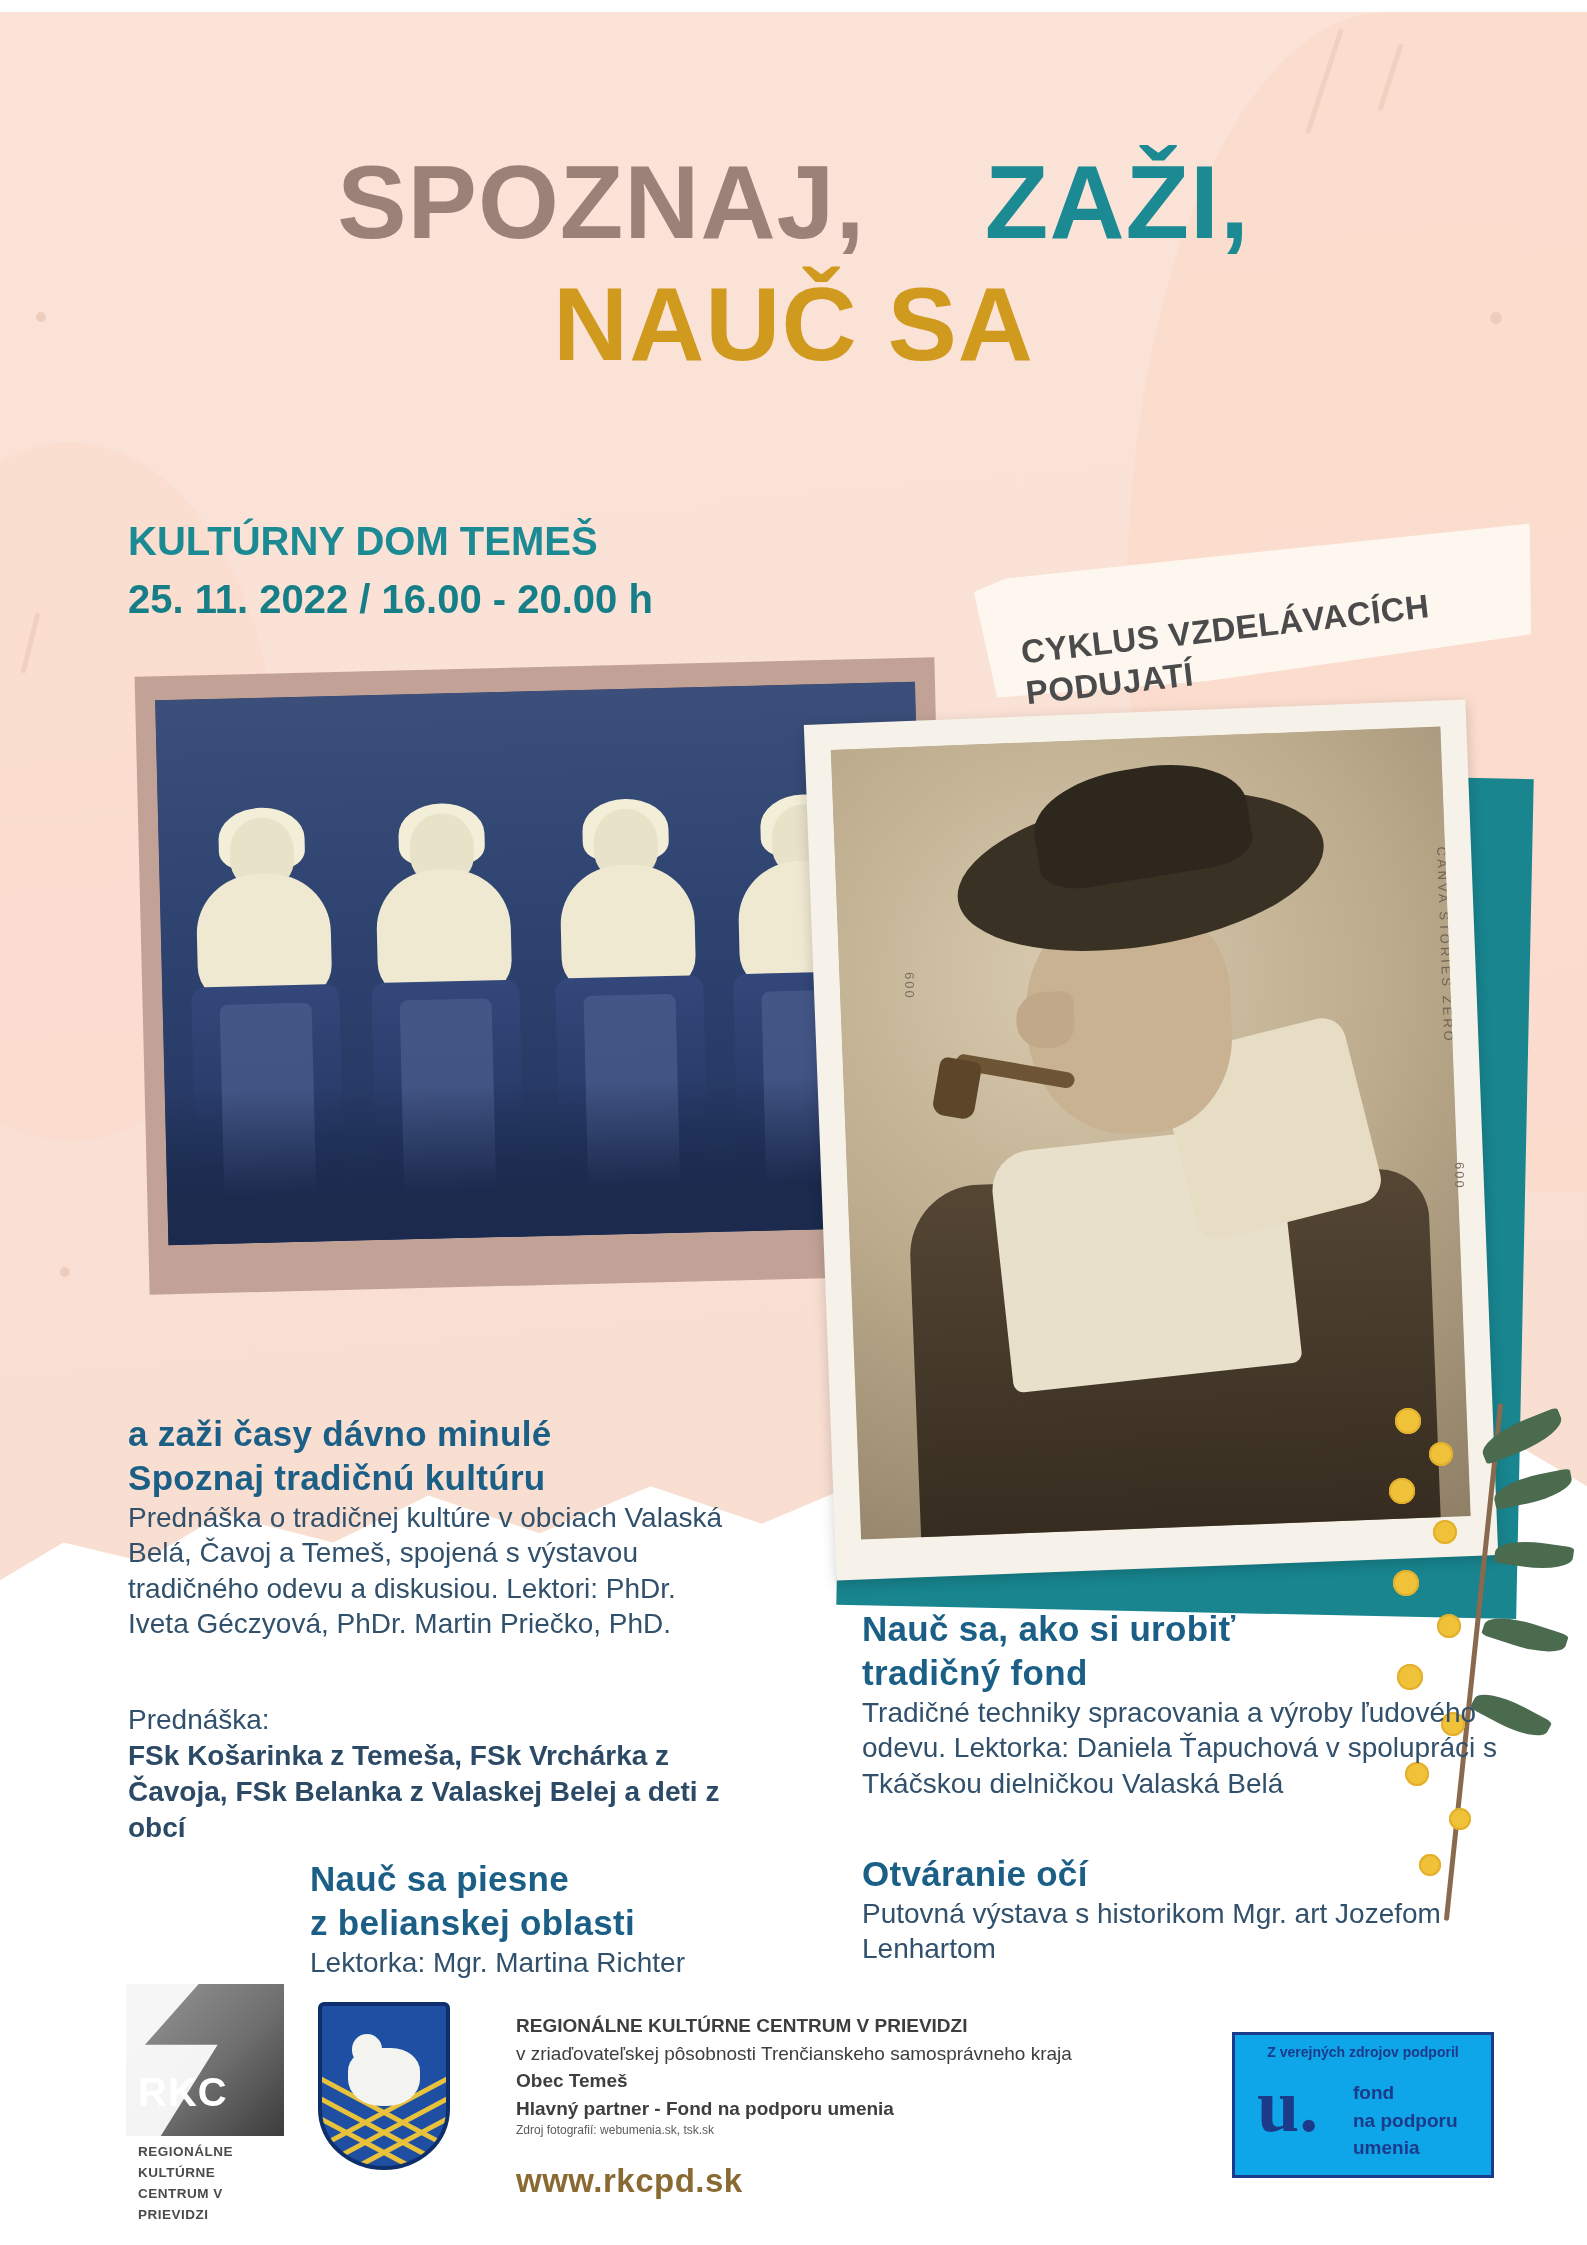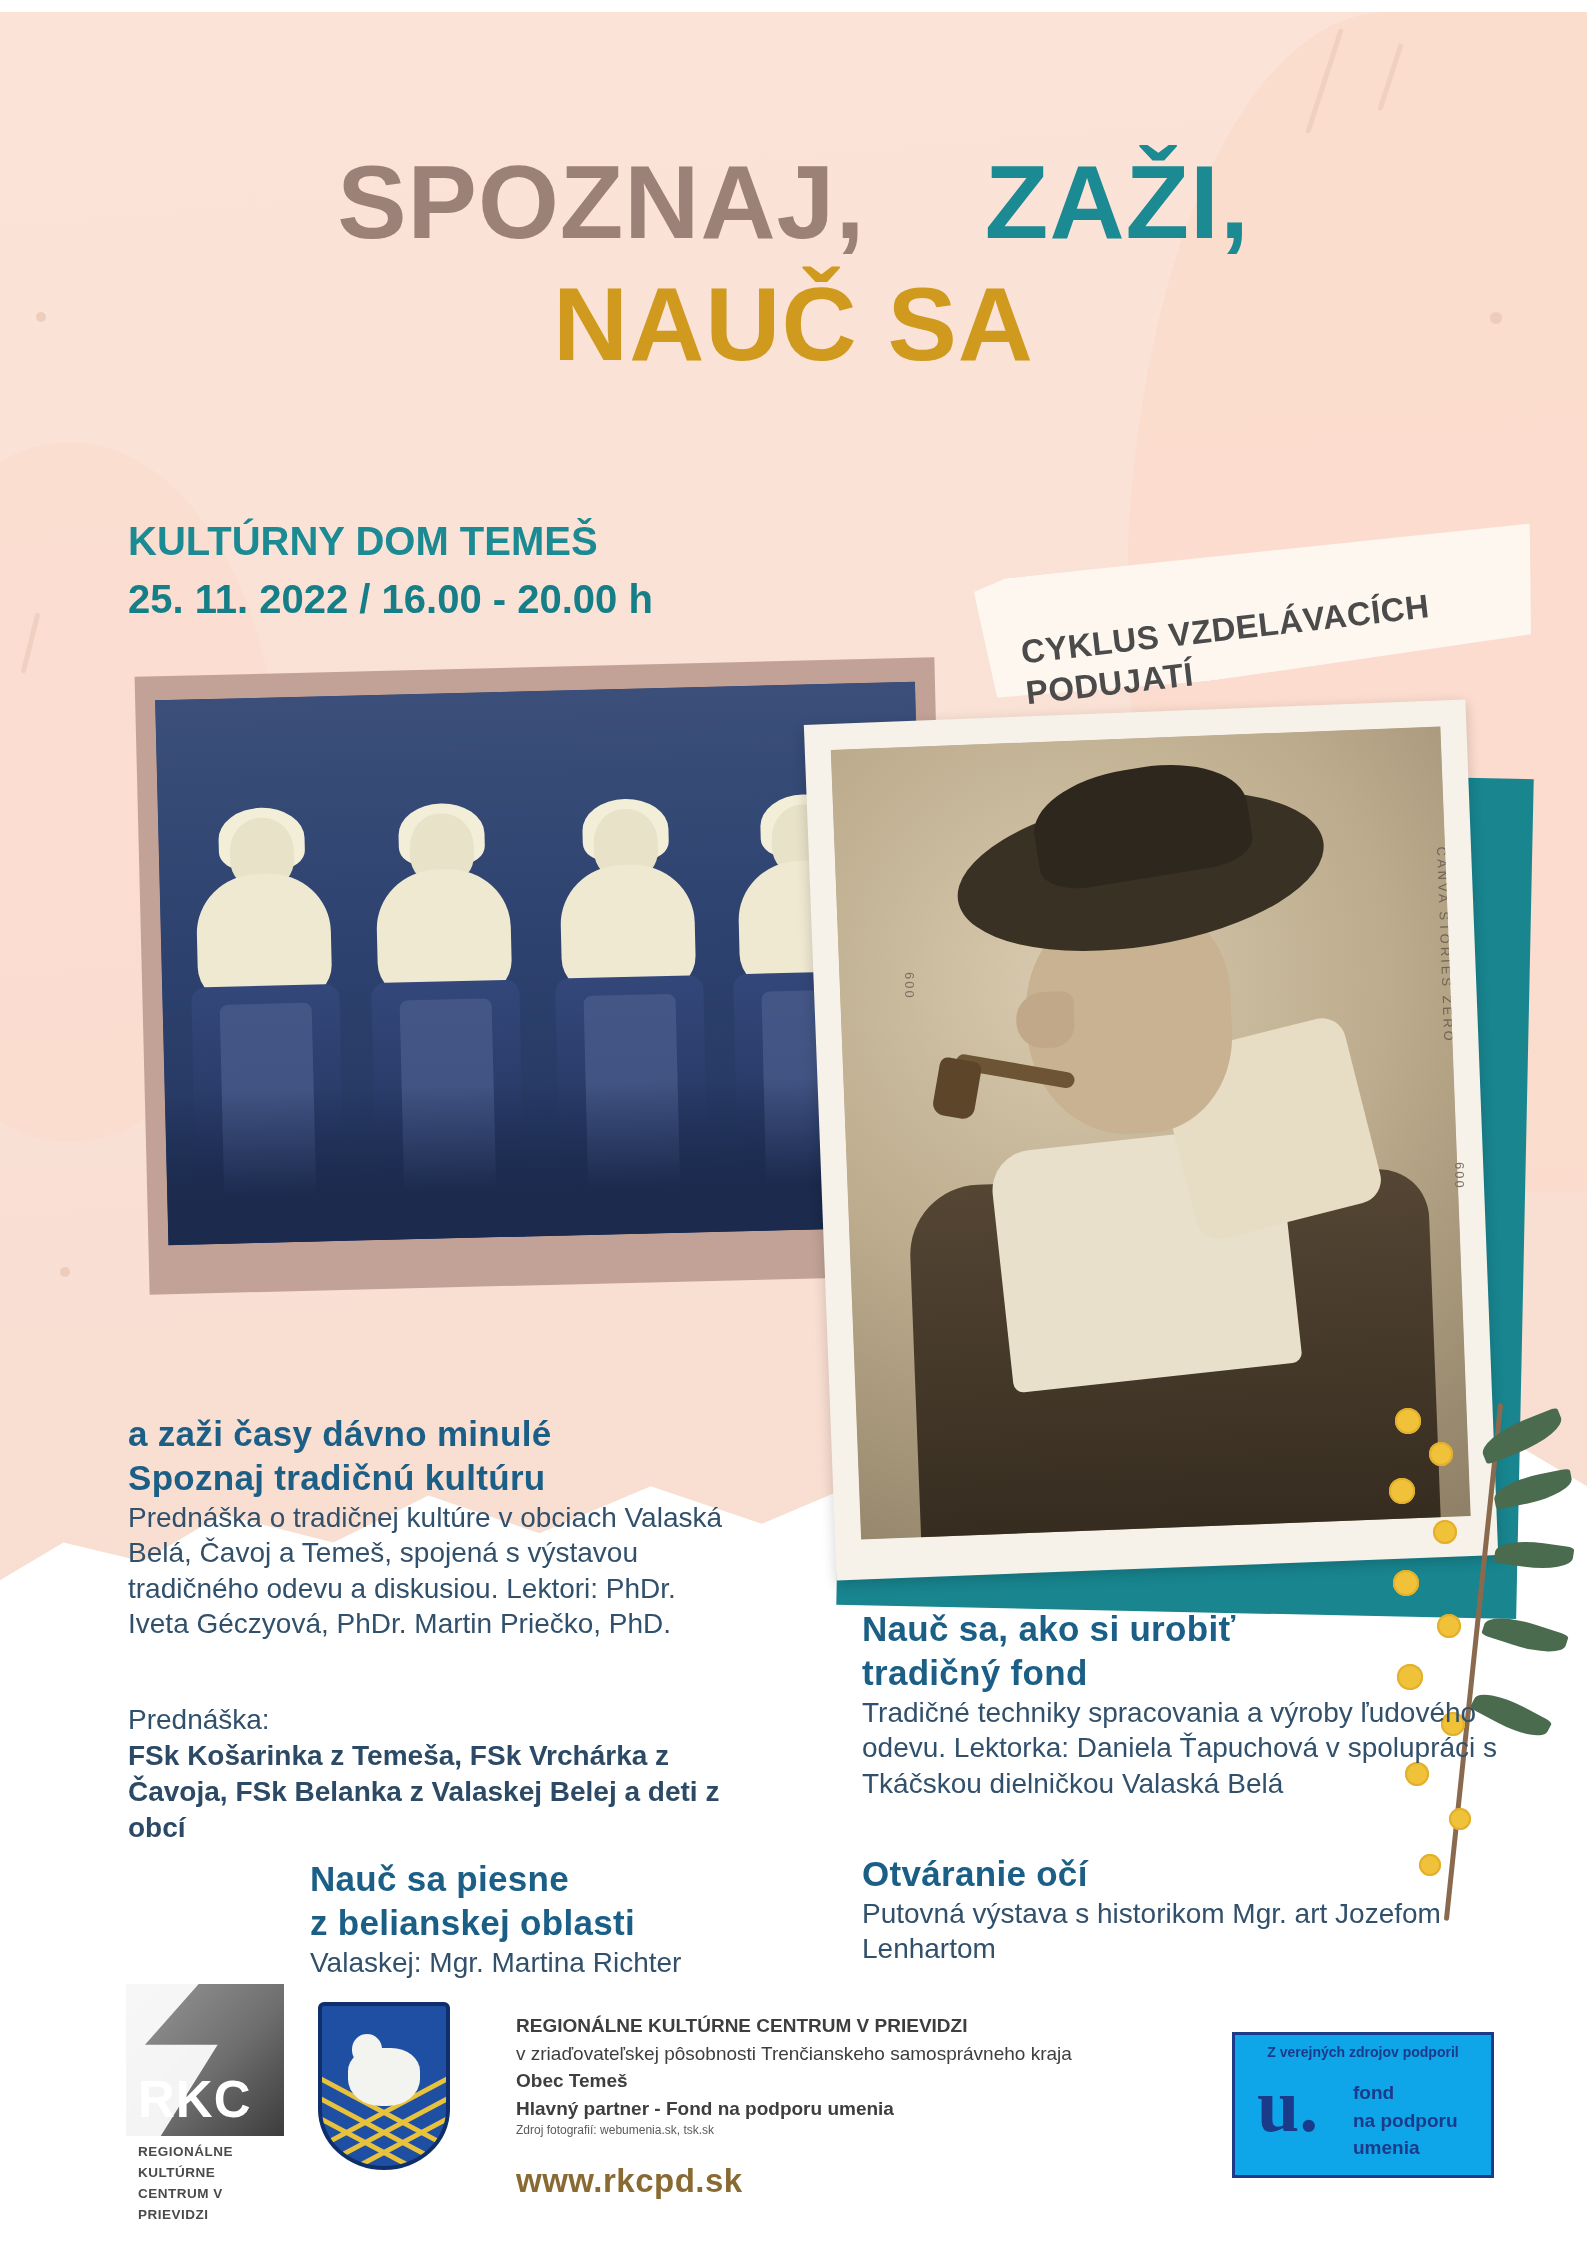--- a/index.html
+++ b/index.html
@@ -345,21 +345,21 @@
     position: absolute; left: 0; top: 0; width: 158px; height: 152px;
     background: #ffffff;
     clip-path: polygon(0% 0%, 46% 0%, 12% 40%, 58% 40%, 22% 100%, 0% 100%);
     opacity: .92;
   }
   .rkc-text {
     position: absolute;
     left: 12px; top: 86px;
     color: #ffffff;
     font-weight: 800;
-    font-size: 51px;
+    font-size: 40px;
     letter-spacing: 1px;
   }
   .rkc-sub-wrap {
     position: absolute;
     left: 12px;
     top: 158px;
     width: 150px;
     color: #4a4a4a;
     font-size: 13.5px;
     font-weight: 700;
@@ -584,21 +584,21 @@
   <div class="block" id="block-left2">
     <div class="blk-body">Prednáška:</div>
     <div class="blk-strong">FSk Košarinka z Temeša, FSk Vrchárka z Čavoja, FSk Belanka z Valaskej Belej a deti z obcí</div>
   </div>
 
   <div class="block" id="block-left3">
     <div class="blk-title">
       <div>Nauč sa piesne</div>
       <div>z belianskej oblasti</div>
     </div>
-    <div class="blk-body">Valaskej: Mgr. Martina Richter</div>
+    <div class="blk-body">Lektorka: Mgr. Martina Richter</div>
   </div>
 
   <div class="block" id="block-right1">
     <div class="blk-title right">
       <div>Nauč sa, ako si urobiť</div>
       <div>tradičný fond</div>
     </div>
     <div class="blk-body">Tradičné techniky spracovania a výroby ľudového odevu. Lektorka: Daniela Ťapuchová v spolupráci s Tkáčskou dielničkou Valaská Belá</div>
   </div>
 

